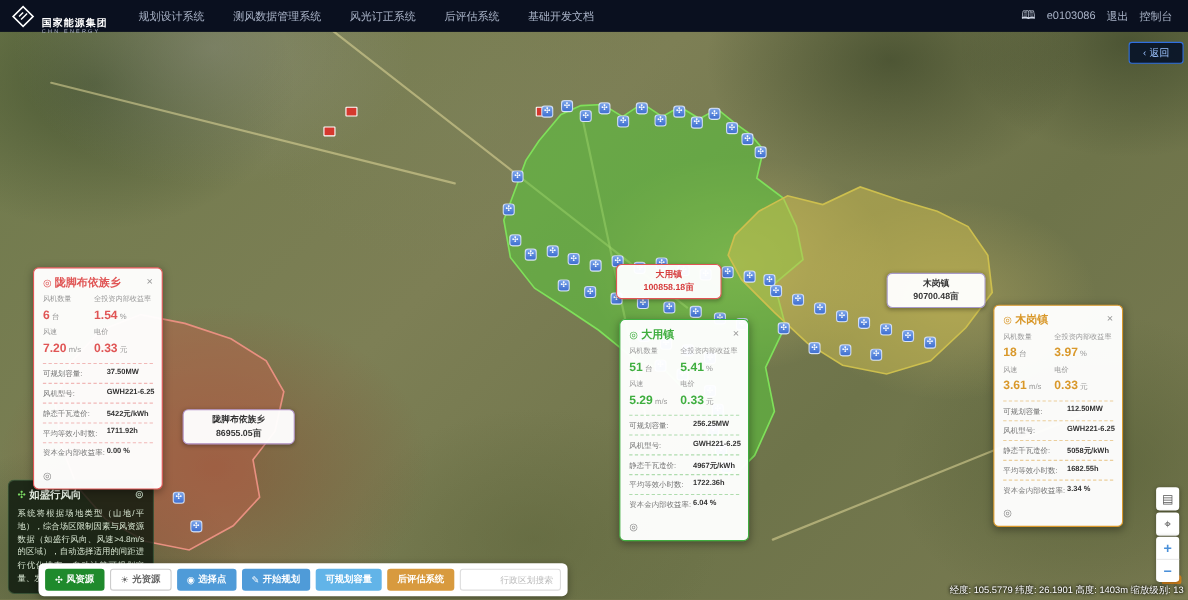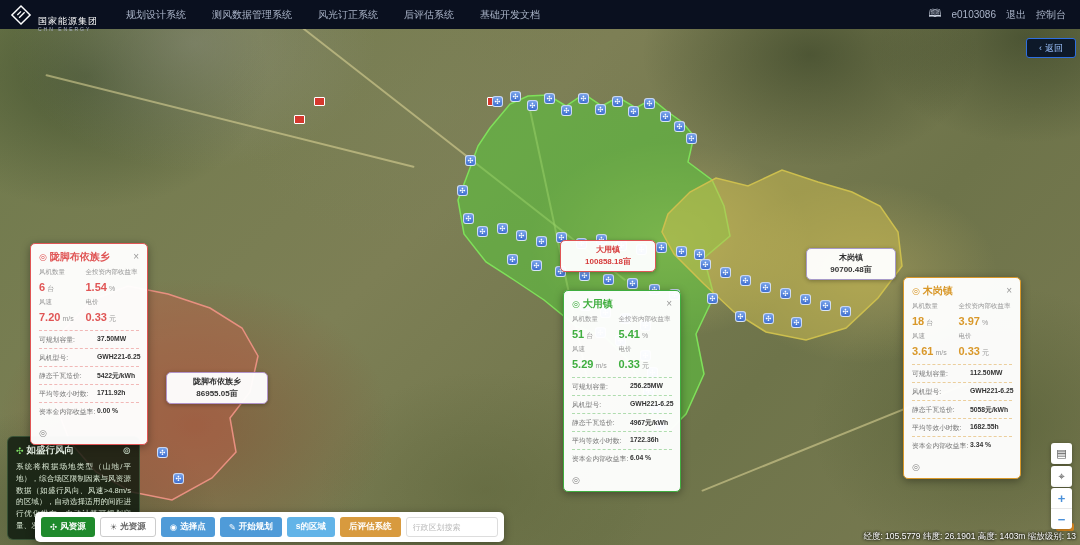--- a/index.html
+++ b/index.html
@@ -20,21 +20,21 @@
       radial-gradient(190px 130px at 80% 50%, rgba(192,178,102,.45), transparent 70%),
       radial-gradient(260px 200px at 92% 78%, rgba(72,84,44,.5), transparent 70%),
       radial-gradient(240px 170px at 45% 90%, rgba(92,100,58,.5), transparent 70%),
       linear-gradient(135deg,#6f7a4c 0%,#7d7f55 40%,#6e744a 70%,#7a7b52 100%);}
   .road{position:absolute;background:rgba(235,225,160,.5);height:2px;border-radius:2px;}
   
   .hdr{position:absolute;left:0;top:0;width:1080px;height:29px;background:#0a101f;
        display:flex;align-items:center;z-index:40;}
   .logo{display:flex;align-items:center;margin-left:10px;}
   .logo-txt{margin-left:6px;line-height:1.05;}
-  .logo-cn{color:#fff;font-size:9px;font-weight:normal;letter-spacing:1px;margin-top:20px;}
+  .logo-cn{color:#fff;font-size:9px;font-weight:bold;letter-spacing:1px;margin-top:20px;}
   .logo-en{color:#aeb6c6;font-size:5px;letter-spacing:2px;}
   .nav{display:flex;margin-left:28px;gap:26px;}
   .nav span{color:#aab4c8;font-size:10px;cursor:pointer;}
   .hdr-right{margin-left:auto;display:flex;align-items:center;gap:10px;margin-right:14px;
              color:#aab4c8;font-size:10px;}
   .book{color:#cfd6e4;font-size:11px;}
   
   svg.regions{position:absolute;inset:0;z-index:5;}
   .turbine{position:absolute;width:11px;height:11px;border-radius:3px;z-index:8;
      background:linear-gradient(180deg,#7aa4ea,#3f6fd0);border:1px solid rgba(255,255,255,.7);
@@ -83,21 +83,21 @@
   .tbtn{height:20px;border:none;border-radius:3px;font-size:8.5px;font-weight:bold;color:#fff;
         padding:0 9px;display:flex;align-items:center;gap:3px;cursor:pointer;
         font-family:inherit;white-space:nowrap;}
   .tb-wind{background:#1f8a2c;}
   .tb-solar{background:#fff;color:#666;border:1px solid #ccc;}
   .tb-point{background:#4f9bd8;}
   .tb-draw{background:#4f9bd8;}
   .tb-plan{background:#62b4e8;}
   .tb-clear{background:#d89a3e;}
   .tsearch{height:18px;width:78px;border:1px solid #ddd;border-radius:3px;font-size:8px;
-           padding:0 6px;color:#555;font-family:inherit;}
+           padding:0 6px;color:#555;font-family:inherit;text-align:right;}
   .tsearch::placeholder{color:#bbb;}
   
   .backbtn{position:absolute;left:1026px;top:38px;width:48px;height:18px;z-index:25;
            background:rgba(8,20,40,.92);border:1px solid #2f6fe0;border-radius:3px;
            color:#9cc3ff;font-size:9px;display:flex;align-items:center;justify-content:center;
            gap:3px;cursor:pointer;}
   .sqbtn{position:absolute;left:1051px;width:21px;height:21px;background:#fff;border-radius:3px;
          z-index:25;box-shadow:0 1px 4px rgba(0,0,0,.3);display:flex;align-items:center;
          justify-content:center;font-size:11px;color:#555;cursor:pointer;}
   .zoomctl{position:absolute;left:1051px;top:488px;width:21px;background:#fff;border-radius:3px;
@@ -352,21 +352,21 @@
     </button>
   <button class="tbtn tb-point">
       <span>◉</span>
       <span>选择点</span>
     </button>
   <button class="tbtn tb-draw">
       <span>✎</span>
       <span>开始规划</span>
     </button>
   <button class="tbtn tb-plan">
-      <span>s的区域</span>
+      <span>可规划容量</span>
     </button>
   <button class="tbtn tb-clear">
       <span>后评估系统</span>
     </button>
   <input class="tsearch" placeholder="行政区划搜索" style="">
 </div>
 
 <div class="licbadge"></div>
 <div class="statusbar">经度: 105.5779  纬度: 26.1901  高度: 1403m  缩放级别: 13</div>
 

